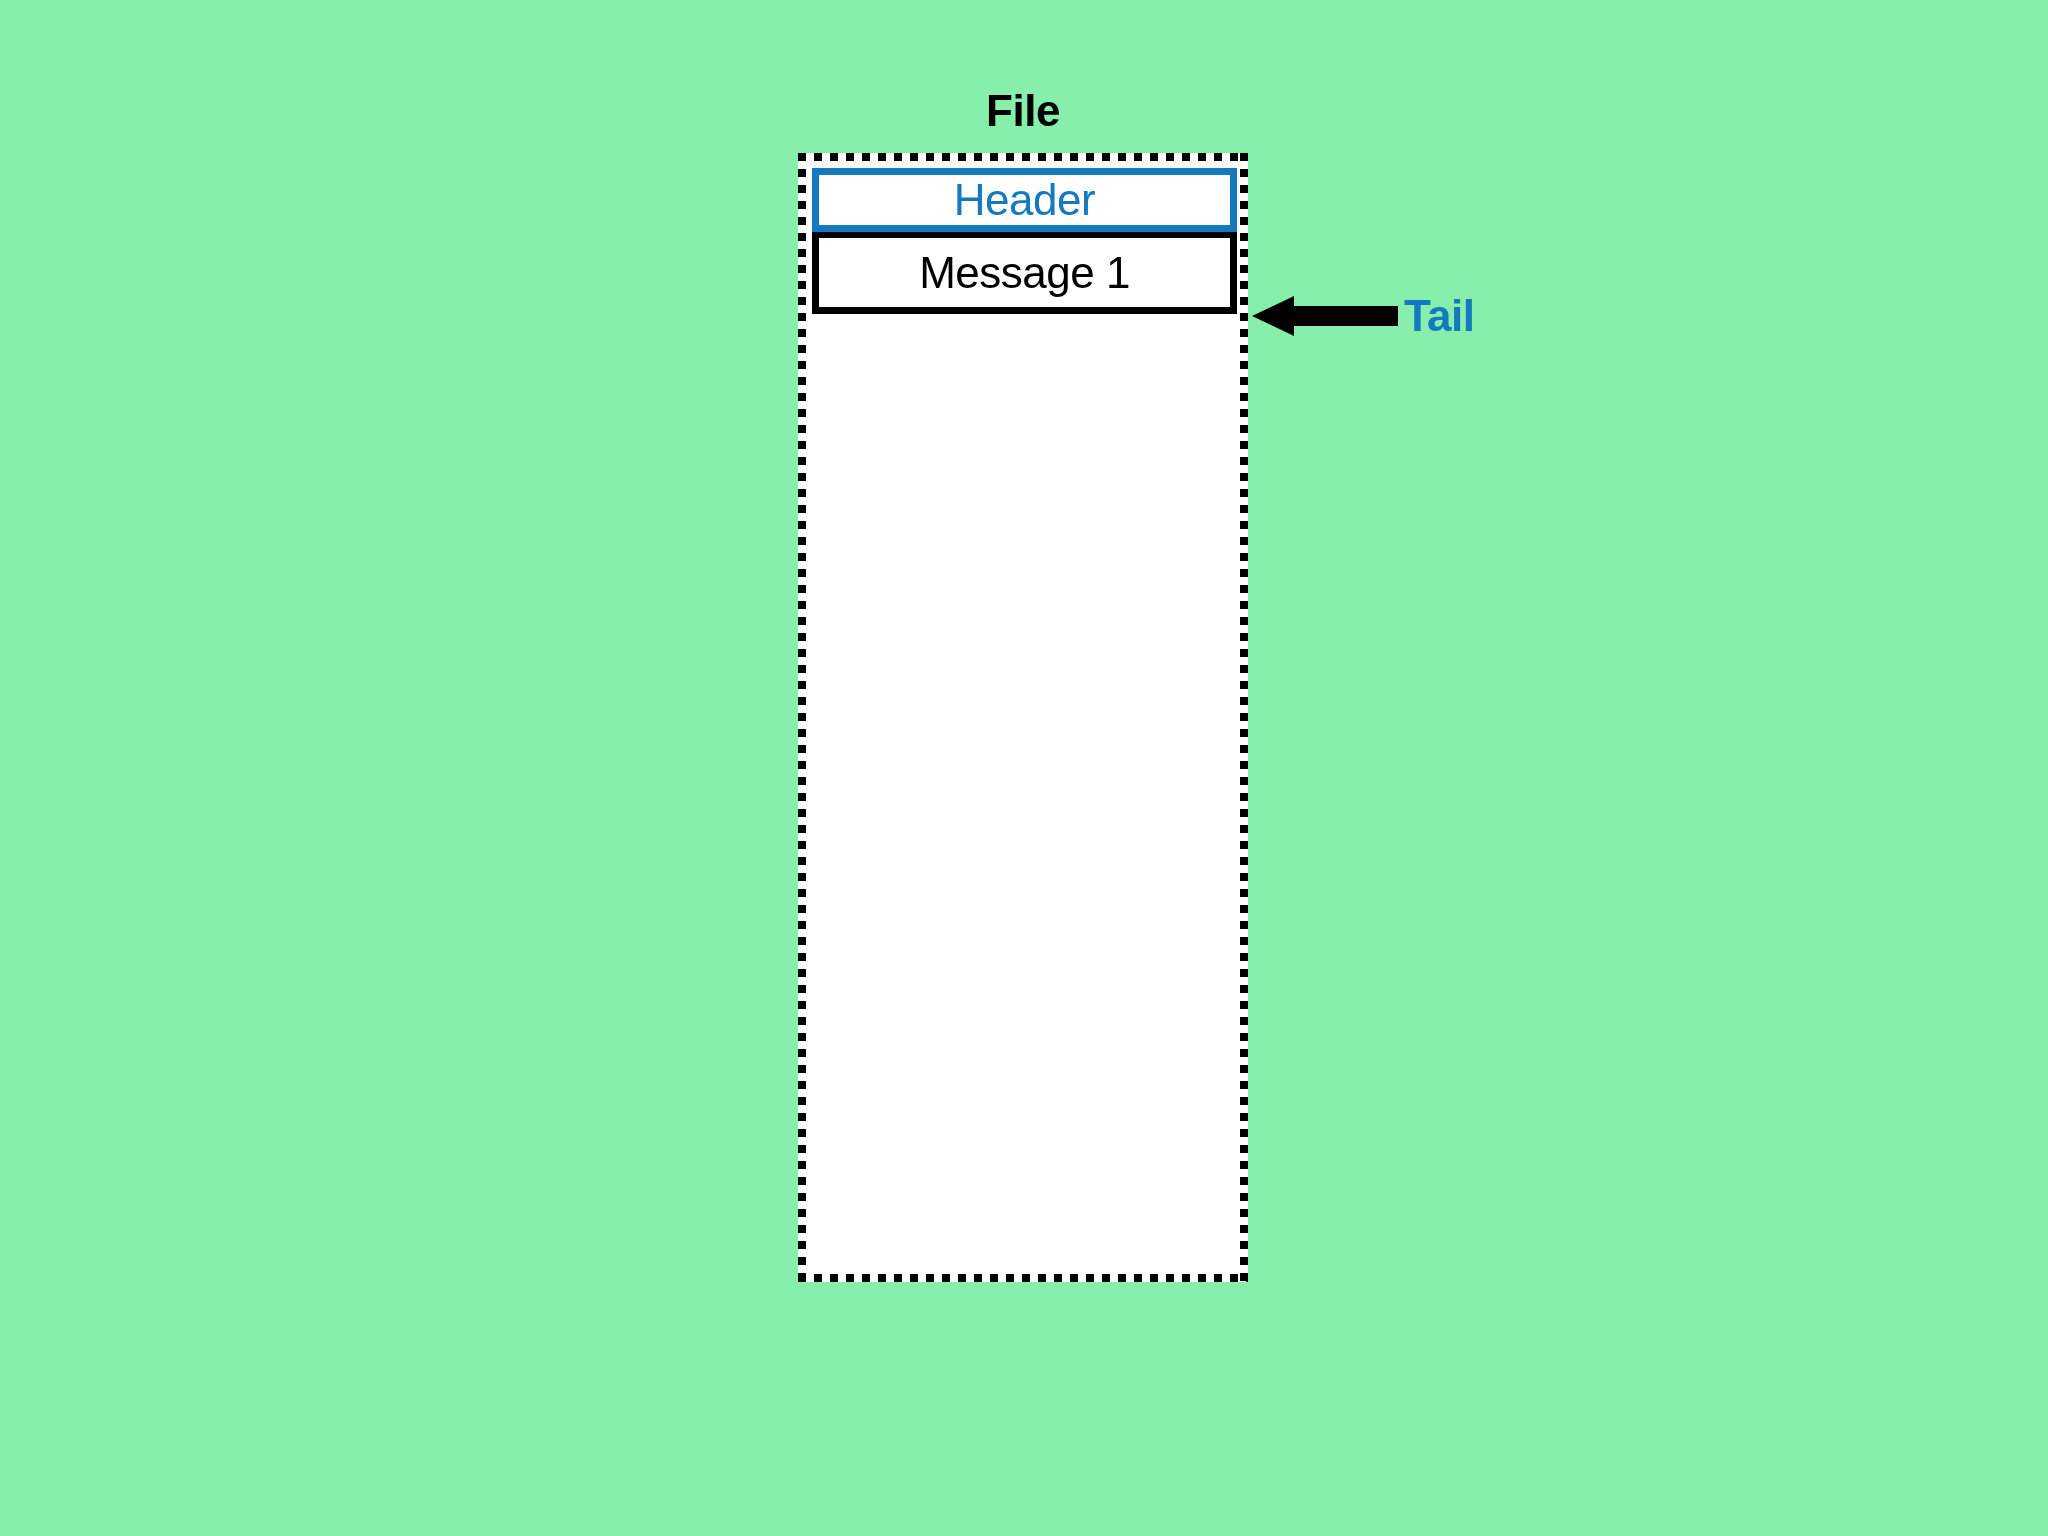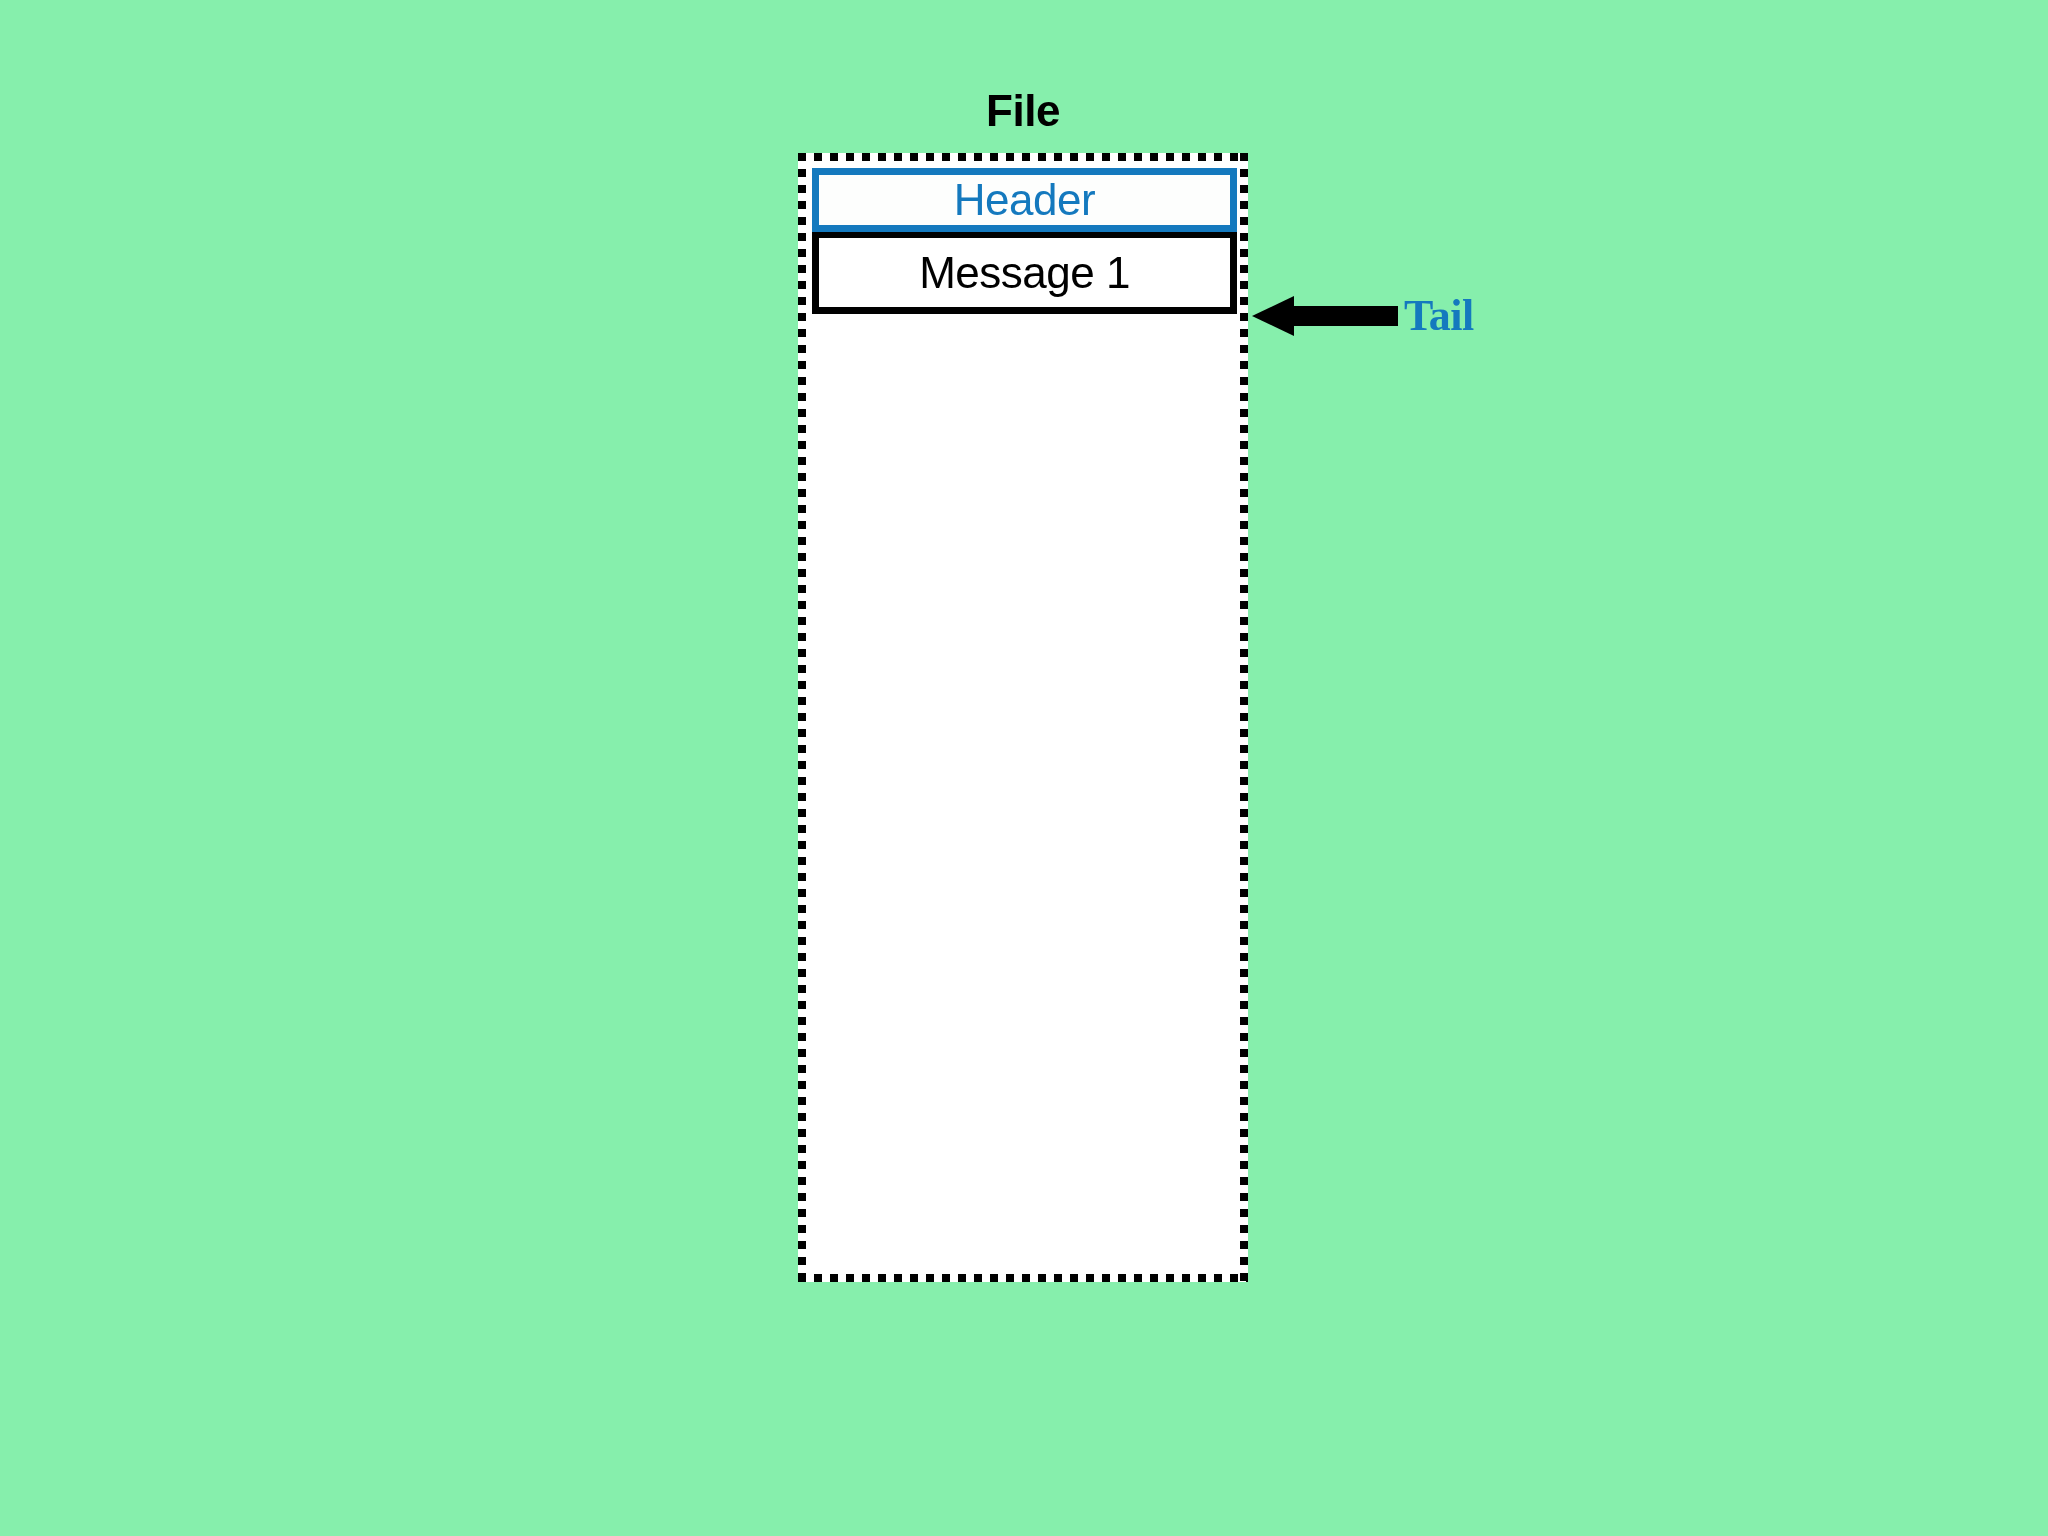--- a/index.html
+++ b/index.html
@@ -120,21 +120,20 @@
   #tail-label {
     position: absolute;
     left: 1404px;
     top: 291px;
     font-size: 44px;
     font-weight: bold;
     color: #1479BE;
     letter-spacing: -0.5px;
     line-height: 50px;
     white-space: nowrap;
-    font-family: Liberation Serif, serif;
   }
 </style>
 </head>
 <body>
 
 <div id="canvas">
 
   <div id="file-label">File</div>
 
   <div id="file-container"></div>

